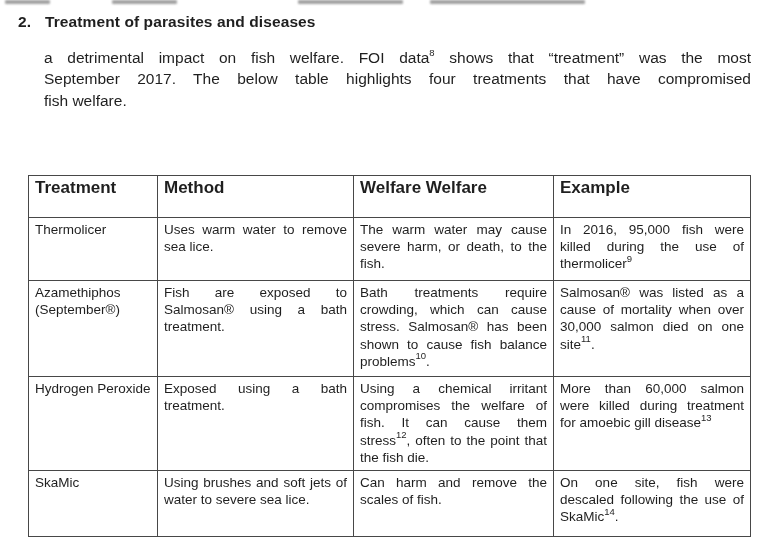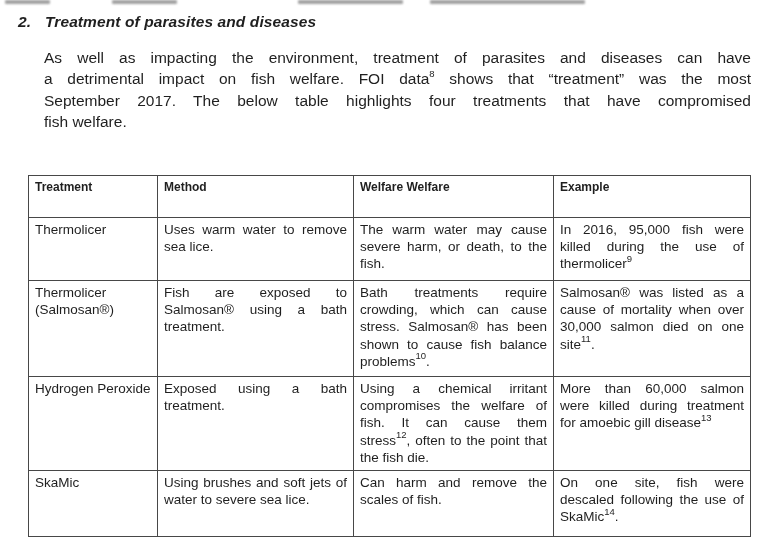--- a/index.html
+++ b/index.html
@@ -15,21 +15,20 @@
     position:relative;overflow:hidden;
   }
   .smudge{
     position:absolute;top:0;height:4px;background:#6e6e6e;
     filter:blur(1.2px);opacity:.65;border-radius:1px;
   }
   .heading{
     position:absolute;left:18px;top:11px;
     font-size:15.5px;font-weight:bold;line-height:22px;
     letter-spacing:.1px;
-    font-style:italic;
   }
   .heading .num{display:inline-block;width:27px;}
   .intro{
     position:absolute;left:44px;top:47px;width:707px;
     font-size:15.5px;line-height:21.4px;
   }
   .intro-line{text-align:justify;text-align-last:justify;}
   .intro-line.last{text-align-last:left;}
   table.treatments{
     position:absolute;left:28px;top:175px;width:722px;
@@ -37,21 +36,21 @@
     font-size:13.5px;line-height:17.2px;
   }
   table.treatments th, table.treatments td{
     border:1px solid var(--border);
     vertical-align:top;
     padding:3px 6px 4px 6px;
     overflow:hidden;
   }
   table.treatments th{
     text-align:left;font-weight:bold;height:34px;
-    font-size:12px;
+    font-size:17px;
   }
   table.treatments td{text-align:justify;}
   tbody tr:nth-child(1){height:63px;}
   tbody tr:nth-child(2){height:96px;}
   tbody tr:nth-child(3){height:89px;margin-top:40px;}
   tbody tr:nth-child(4){height:66px;}
   sup.fn{
     font-size:9.5px;line-height:0;
     position:relative;top:-1px;vertical-align:super;
   }
@@ -62,21 +61,20 @@
 <div class="smudge" style="left:5px;width:45px;"></div>
 <div class="smudge" style="left:112px;width:65px;"></div>
 <div class="smudge" style="left:298px;width:105px;"></div>
 <div class="smudge" style="left:430px;width:155px;"></div>
 
 <div class="heading">
   <span class="num">2.</span><span>Treatment of parasites and diseases</span>
 </div>
 
 <div class="intro">
-    <div class="intro-line">As well as impacting the environment, treatment of parasites and diseases can have</div>
     <div class="intro-line">a detrimental impact on fish welfare. FOI data<sup class="fn">8</sup> shows that “treatment” was the most</div>
     <div class="intro-line">September 2017. The below table highlights four treatments that have compromised</div>
     <div class="intro-line last">fish welfare.</div>
   </div>
 
 <table class="treatments">
   <colgroup>
     <col style="width:129px">
       <col style="width:196px">
       <col style="width:200px">
@@ -91,21 +89,21 @@
       </tr>
   </thead>
   <tbody>
       <tr>
         <td>Thermolicer</td>
         <td>Uses warm water to remove sea lice.</td>
         <td>The warm water may cause severe harm, or death, to the fish.</td>
         <td>In 2016, 95,000 fish were killed during the use of thermolicer<sup class="fn">9</sup></td>
       </tr>
       <tr>
-        <td>Thermolicer (Salmosan®)</td>
+        <td>Azamethiphos (September®)</td>
         <td>Fish are exposed to Salmosan® using a bath treatment.</td>
         <td>Bath treatments require crowding, which can cause stress. Salmosan® has been shown to cause fish balance problems<sup class="fn">10</sup>.</td>
         <td>Salmosan® was listed as a cause of mortality when over 30,000 salmon died on one site<sup class="fn">11</sup>.</td>
       </tr>
       <tr>
         <td>Hydrogen Peroxide</td>
         <td>Exposed using a bath treatment.</td>
         <td>Using a chemical irritant compromises the welfare of fish. It can cause them stress<sup class="fn">12</sup>, often to the point that the fish die.</td>
         <td>More than 60,000 salmon were killed during treatment for amoebic gill disease<sup class="fn">13</sup></td>
       </tr>

